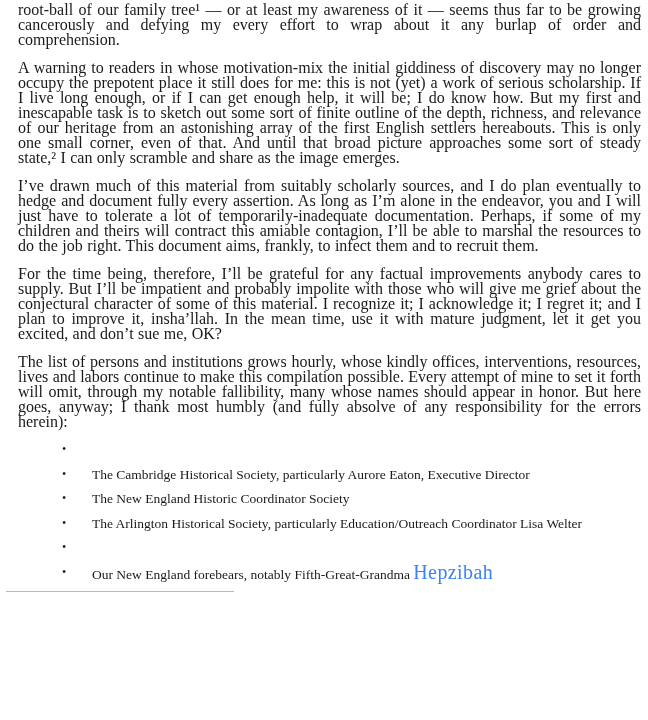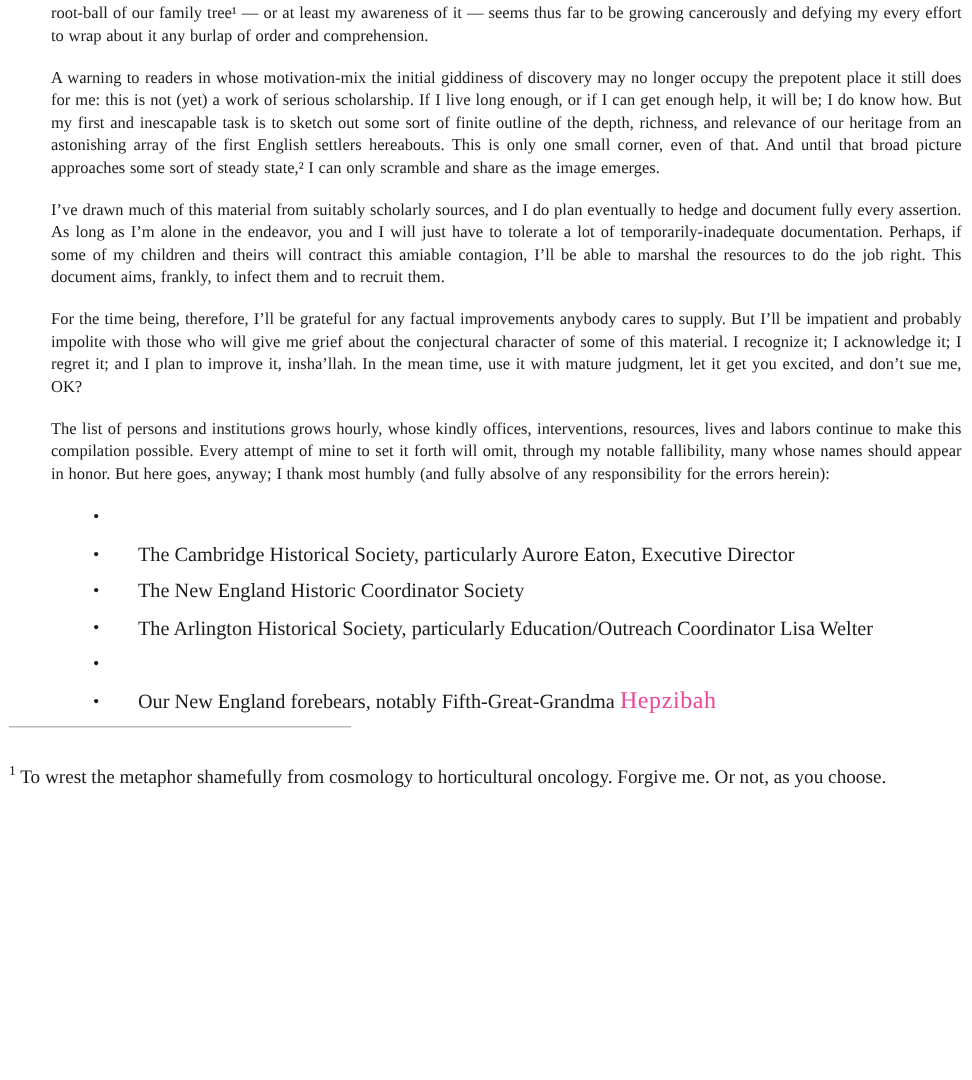--- a/index.html
+++ b/index.html
@@ -13,22 +13,22 @@
     overflow: hidden;
     font-family: "Liberation Serif", "DejaVu Serif", serif;
     color: #1a1a1a;
   }
   .doc {
     padding: 2px 7px 0 18px;
     box-sizing: border-box;
     width: 648px;
   }
   .para {
-    margin: 0 0 13px 16px;
-    font-size: 11px;
+    margin: 0 0 13px 0;
+    font-size: 16px;
     line-height: 15px;
     text-align: justify;
     word-spacing: 0.4px;
   }
   .blist {
     list-style: none;
     margin: 2px 0 0 0;
     padding: 0;
   }
   .item {
@@ -41,22 +41,22 @@
     flex: none;
     margin-left: 44px;
     width: 30px;
     font-size: 12px;
   }
   .itext {
     flex: 1;
     text-align: justify;
   }
   .hl {
-    color: #ec4899;
-    font-size: 16px;
+    color: #3b82f6;
+    font-size: 20px;
     letter-spacing: 0.4px;
     line-height: 15.5px;
     cursor: pointer;
   }
   .fnsep {
     border: none;
     border-top: 1px solid #b9b9b9;
     width: 228px;
     margin: 8px 0 26px -12px;
   }
@@ -108,16 +108,15 @@
     </li>
     <li class="item">
       <span class="marker">•</span>
       <span class="itext"><span>Our New England forebears, notably Fifth-Great-Grandma </span><span class="hl">Hepzibah</span></span>
     </li>
   </ul>
 
   <hr class="fnsep">
 
   <div class="footnotes">
-    <div class="footnote"><sup>1</sup> <span>To wrest the metaphor shamefully from cosmology to horticultural oncology. Forgive me. Or not, as you choose.</span></div>
   </div>
 
 </div>
 
 </body></html>

